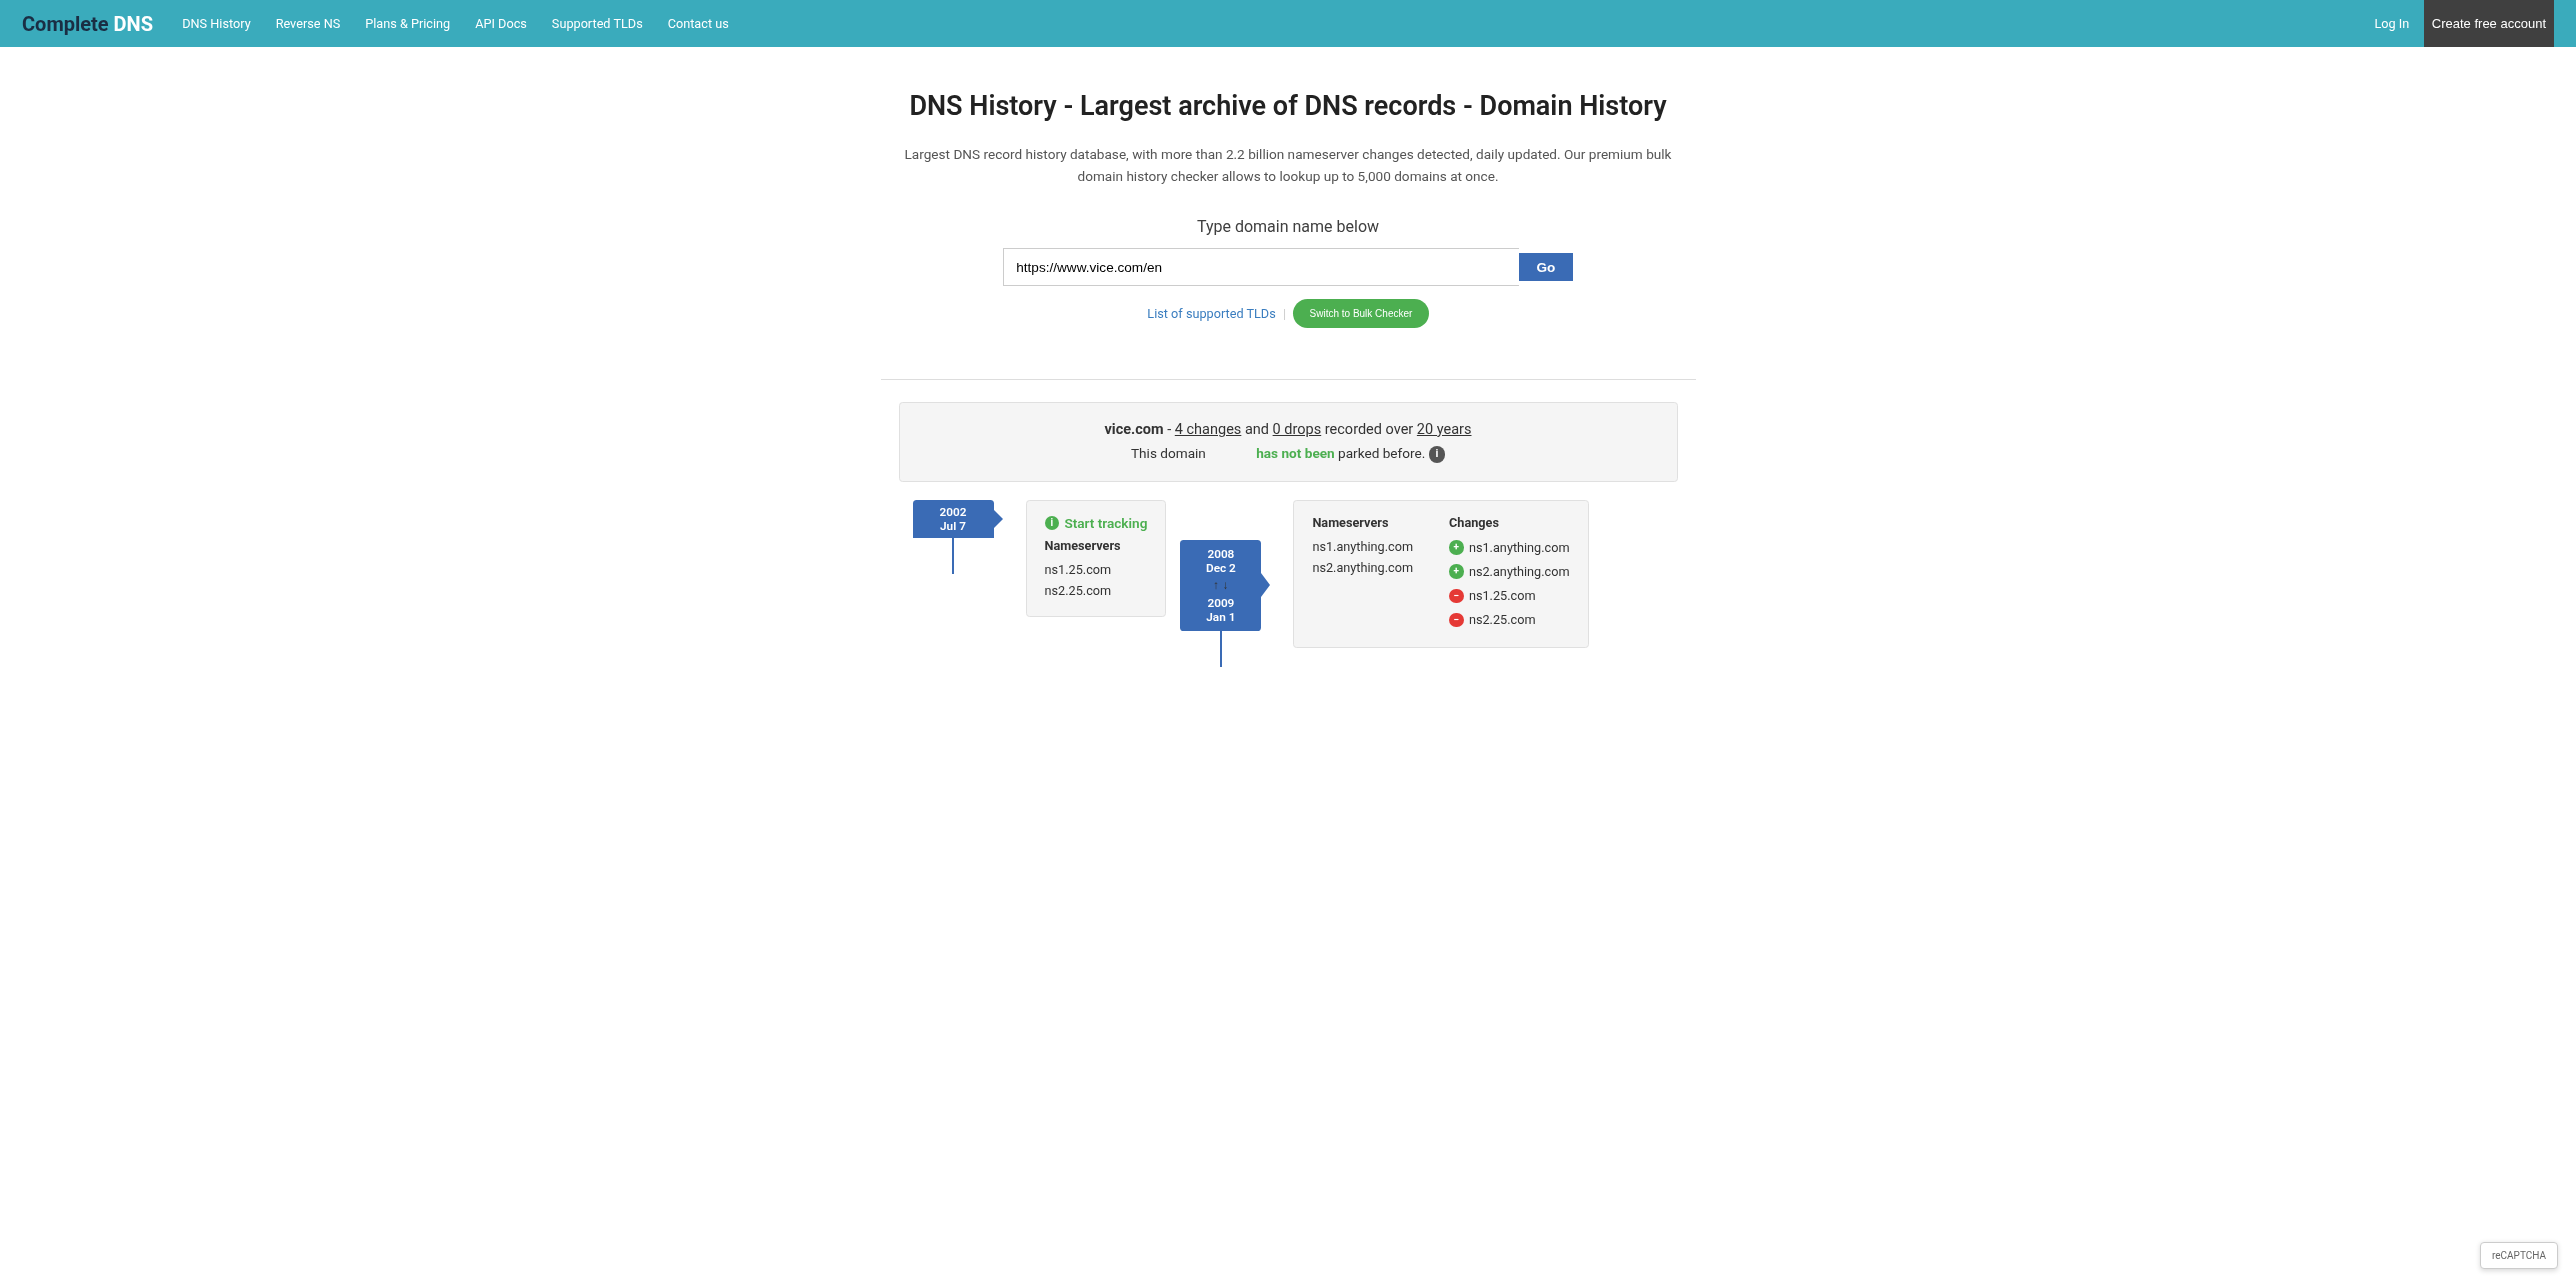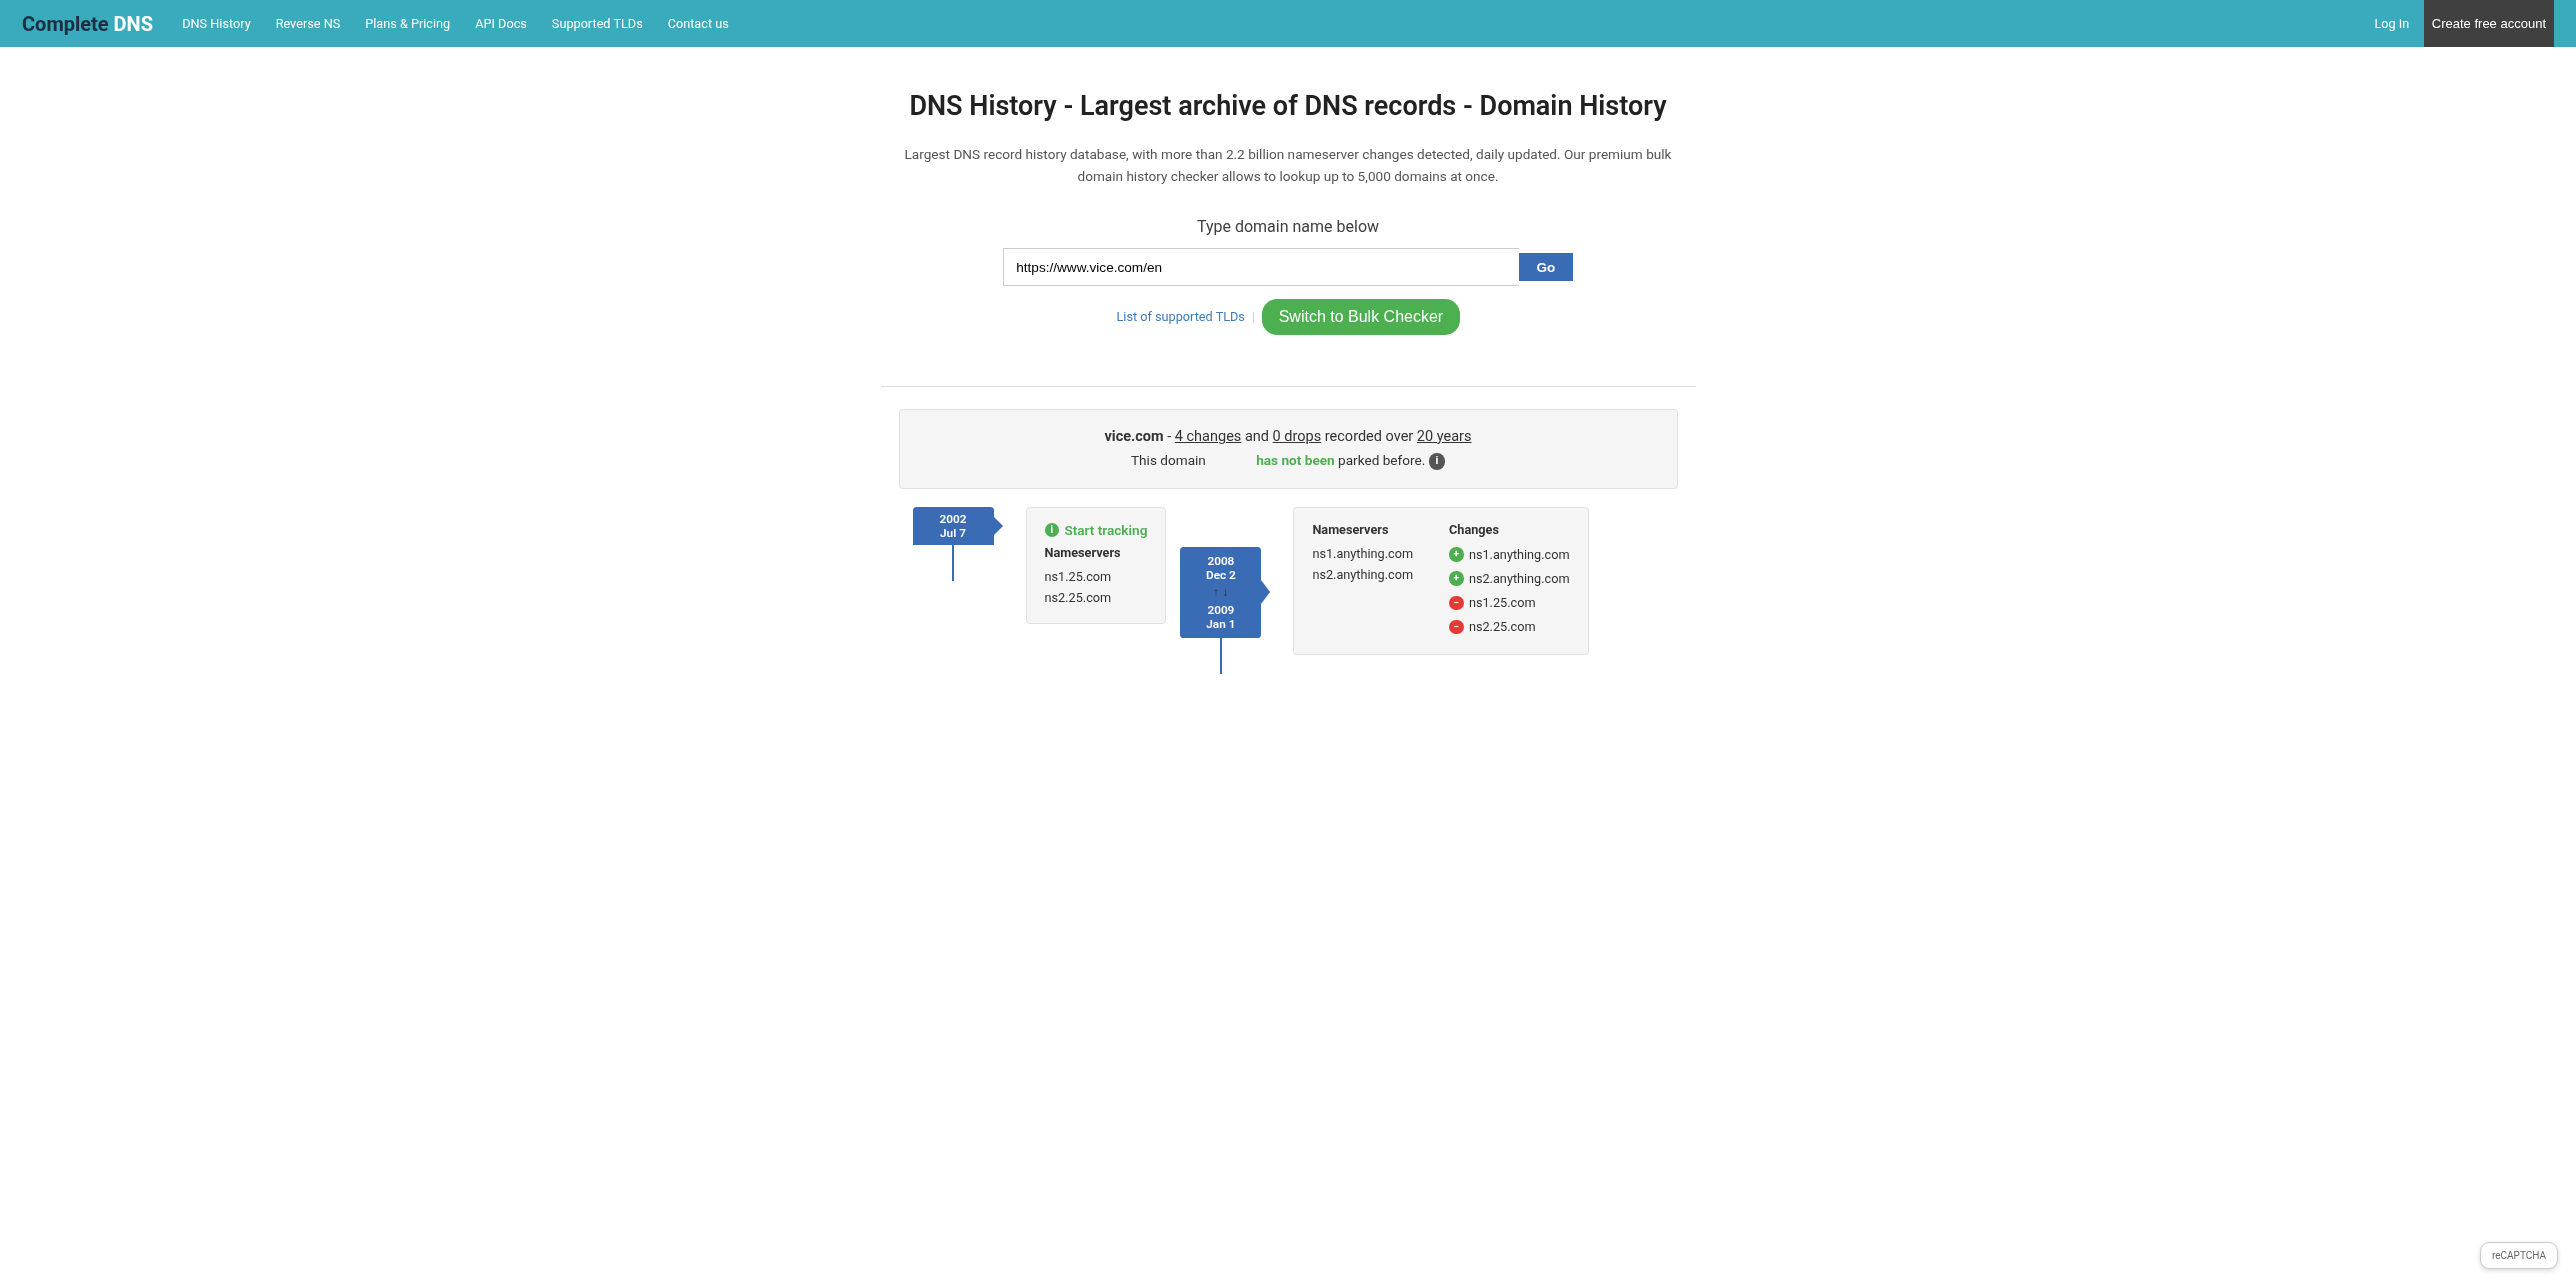--- a/index.html
+++ b/index.html
@@ -118,21 +118,21 @@
     .supported-tlds-link {
       color: #3a7dbf;
       text-decoration: none;
       cursor: pointer;
     }
     .bulk-checker-btn {
       background: #4caf50;
       color: #fff;
       border: none;
       padding: 9px 16.3px;
-      font-size: 16px;
+      font-size: 10px;
       border-radius: 15px;
       cursor: pointer;
     }
 
     
     .divider {
       border: none;
       border-top: 0.9px solid #ddd;
       margin: 22px auto;
       max-width: 815px;
@@ -326,21 +326,21 @@
       margin: 3.6px 0;
     }
 
     
     .recaptcha-badge {
       position: fixed;
       bottom: 18px;
       right: 18px;
       background: #fff;
       border: 0.9px solid #ccc;
-      border-radius: 9px;
+      border-radius: 4px;
       padding: 7.2px 11px;
       font-size: 10px;
       color: #666;
       box-shadow: 0 1.8px 5.4px rgba(0,0,0,0.15);
     }
   </style>
 </head>
 <body>
 
 <nav>

